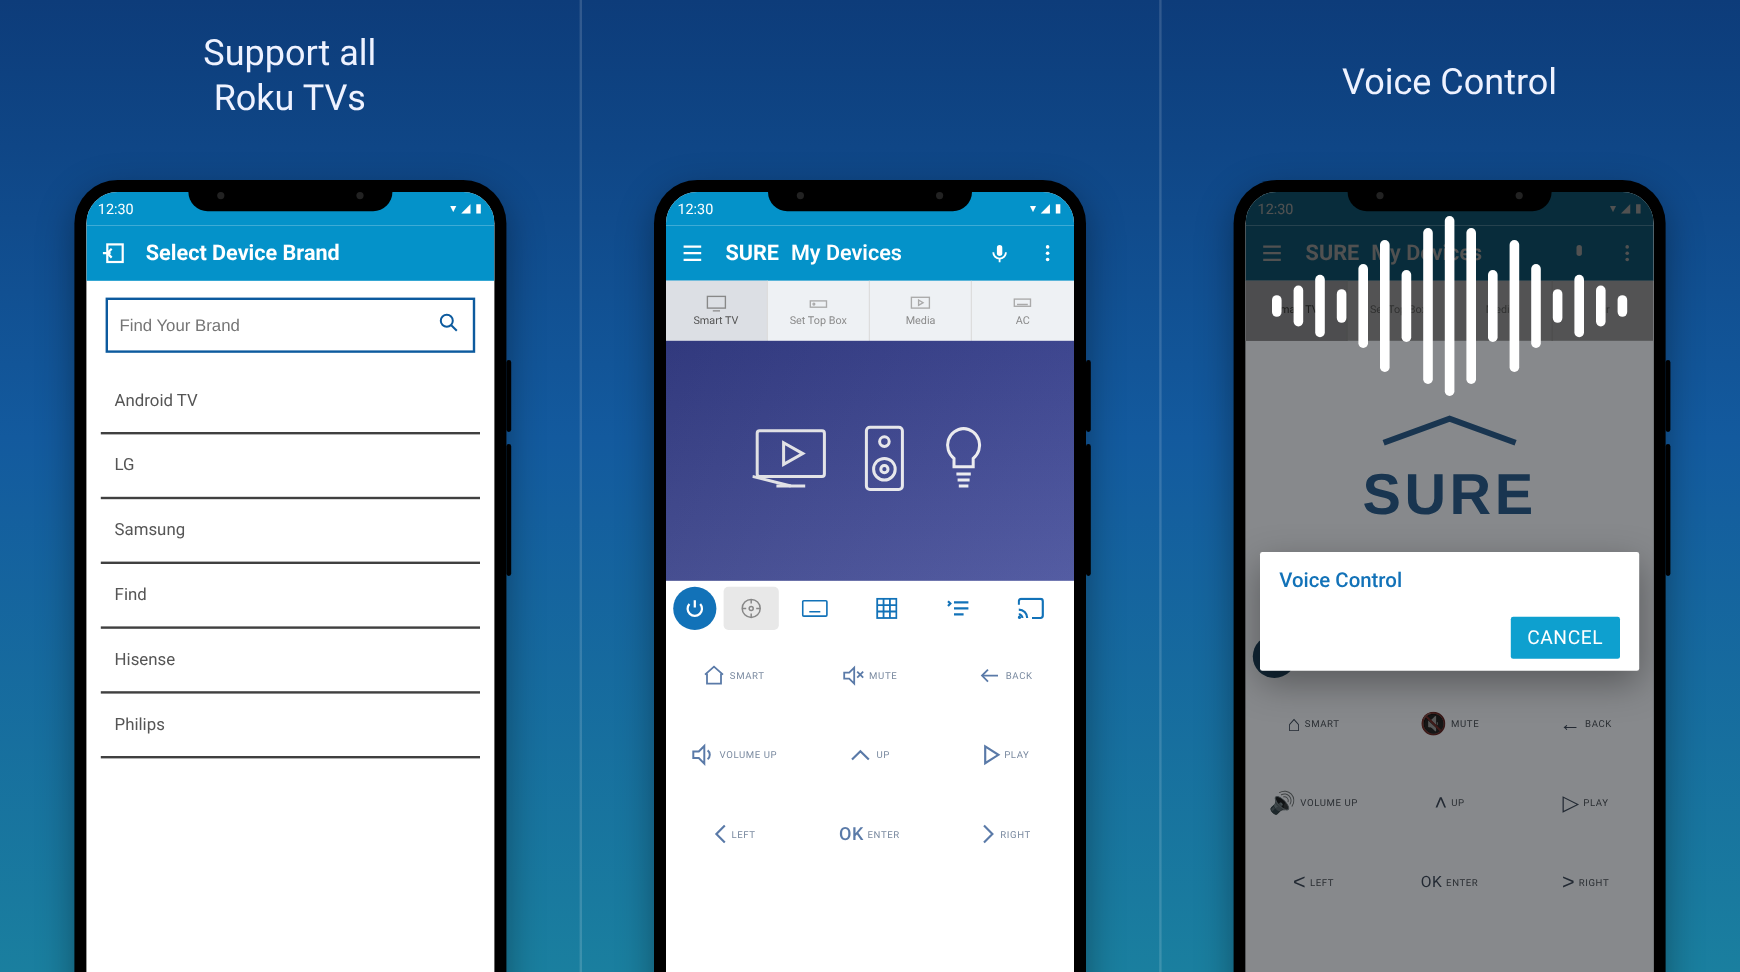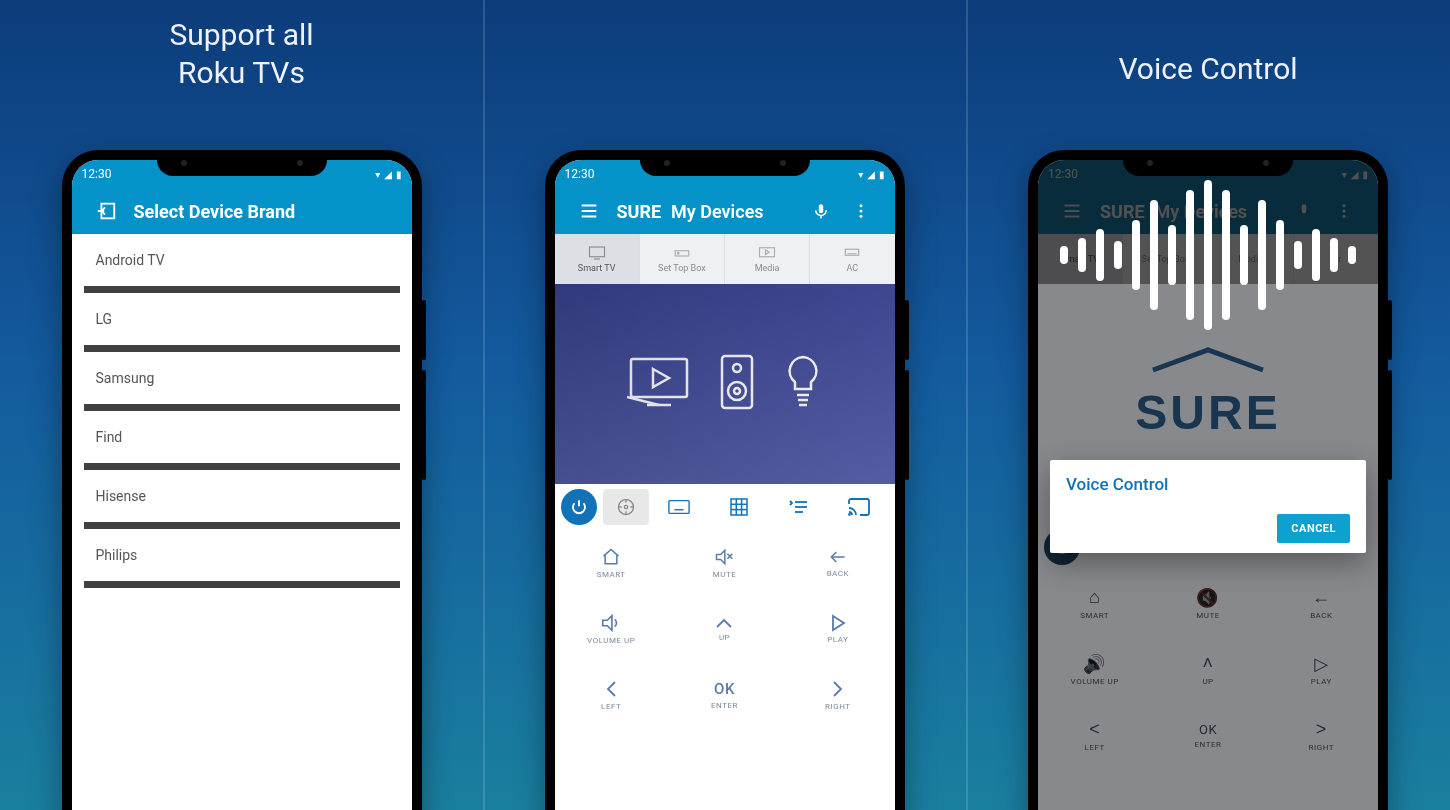--- a/index.html
+++ b/index.html
@@ -14,21 +14,21 @@
   }
   .panel-sep { position: absolute; top: 0; width: 2px; height: 100%; background: rgba(255,255,255,0.15); }
   .panel-sep.a { left: 483px; }
   .panel-sep.b { left: 966px; }
 
   .panel { position: absolute; top: 0; width: 483px; height: 810px; }
   .panel.p1 { left: 0; }
   .panel.p2 { left: 483px; }
   .panel.p3 { left: 966px; width: 484px; }
 
-  .heading { text-align: center; color: #eef2ff; font-size: 30px; font-weight: 400; line-height: 1.25; padding-top: 16px; }
+  .heading { text-align: center; color: #eef2ff; font-size: 30px; font-weight: 400; line-height: 1.25; padding-top: 26px; }
 
   
   .phone {
     position: absolute; left: 50%; transform: translateX(-50%);
     top: 150px; width: 360px; height: 720px;
     background: #000; border-radius: 36px; padding: 10px;
     box-shadow: 0 10px 30px rgba(0,0,0,0.35);
   }
   .phone::before, .phone::after {
     content: ''; position: absolute; background: #000; border-radius: 4px;
@@ -41,67 +41,67 @@
   }
   .notch { position: absolute; top: 0; left: 50%; transform: translateX(-50%);
     width: 170px; height: 26px; background: #000; border-bottom-left-radius: 16px; border-bottom-right-radius: 16px; z-index: 5;}
   .notch .dot { position:absolute; width:6px; height:6px; background:#222; border-radius:50%; top:10px; }
   .notch .dot.a { left: 24px; } .notch .dot.b { right: 24px; }
 
   .status-bar { height: 28px; background: #0492c9; color: #fff; font-size: 12px; display:flex; align-items:center; justify-content: space-between; padding: 0 10px; }
   .status-right { display:flex; gap:4px; align-items:center; }
   .status-right span { font-size: 10px; display:inline-flex; align-items:center;}
 
-  .app-bar { height: 46px; background: #0492c9; color:#fff; display:flex; align-items:center; padding: 0 16px; gap:4px; font-size:17px; font-weight:600;}
+  .app-bar { height: 46px; background: #0492c9; color:#fff; display:flex; align-items:center; padding: 0 4px; gap:4px; font-size:17px; font-weight:600;}
   .app-bar .title { font-size: 18px; font-weight: 700; margin-left: 6px;}
   .app-bar .spacer { flex:1; }
   .icon-btn { width:36px; height:36px; display:flex; align-items:center; justify-content:center; color:#fff; }
 
   
   .search-wrap { padding: 14px 16px; }
   .search-box { border: 2px solid #0c5a9e; display:flex; align-items:center; height: 46px; padding: 0 10px; }
   .search-box input { flex:1; border:none; outline:none; font-size:14px; color:#999; background:transparent;}
   .search-box .mag { color:#0c5a9e; }
   .brand-list { padding: 0 12px; }
-  .brand-item { padding: 18px 12px; border-bottom: 7px solid #404040; font-size: 14px; color:#555;}
+  .brand-item { padding: 18px 12px; border-bottom: 2px solid #404040; font-size: 14px; color:#555;}
 
   
   .cat-tabs { display:flex; background:#eef1f4; height:50px; }
   .cat-tab { flex:1; display:flex; flex-direction:column; align-items:center; justify-content:center; gap:2px;
     font-size:9px; color:#8a8a8a; border-right:1px solid #ddd;}
   .cat-tab:last-child{border-right:none;}
   .cat-tab.selected { background:#dcdfe4; color:#555;}
   .cat-tab svg { width:18px; height:16px; }
 
   .hero { height: 200px; background: linear-gradient(180deg,#38418f 0%, #4b549e 100%); position:relative; display:flex; align-items:center; justify-content:center; gap:28px;}
   .hero .dev { color:#fff; opacity:0.95; }
   .hero::after{content:''; position:absolute; inset:0; background:linear-gradient(120deg, rgba(0,0,0,0.12), rgba(255,255,255,0.05));}
 
   .mode-row { display:flex; height:46px; align-items:center; padding:0 6px; }
   .mode-btn { width:46px; height:36px; display:flex; align-items:center; justify-content:center; border-radius:4px; color:#1272b8;}
   .mode-btn.power { background:#1272b8; color:#fff; border-radius:50%; width:36px; height:36px; margin-right:6px;}
   .mode-btn.selected { background:#e8e8e8; }
   .mode-spacer { flex:1; display:flex; justify-content:space-around;}
 
   .btn-grid { display:grid; grid-template-columns: repeat(3,1fr); }
-  .btn-grid .cell { height:66px; display:flex; flex-direction:column; align-items:center; justify-content:center; gap:3px; font-size:8px; letter-spacing:0.5px; color:#7a8aa0;}
+  .btn-grid .cell { height:66px; display:flex; align-items:center; justify-content:center; gap:3px; font-size:8px; letter-spacing:0.5px; color:#7a8aa0;}
   .btn-grid .cell svg, .btn-grid .cell .glyph { color:#5a7aa8; font-size:18px;}
 
   
   .dim { position:absolute; inset:0; background:rgba(0,0,0,0.42); }
   .p3 .phone .screen { background:#e8edf2; }
   .p3 .app-bar, .p3 .status-bar { filter: brightness(0.55) saturate(0.8); }
   .p3 .cat-tabs, .p3 .hero, .p3 .mode-row, .p3 .btn-grid { filter: brightness(0.6) saturate(0.6); }
   .sure-logo { position:absolute; top:170px; left:0; right:0; text-align:center; color:#2b5c8a; font-weight:700; font-size:48px; letter-spacing:3px; font-family: Arial, sans-serif;}
 
   .dialog { position:absolute; left:12px; right:12px; top:300px; background:#fff; border-radius:2px; box-shadow:0 10px 30px rgba(0,0,0,0.35); padding:14px 16px 10px; z-index:20;}
   .dialog-title { color:#1272b8; font-size:17px; font-weight:500; margin-bottom:20px;}
   .dialog-status { color:#555; font-size:15px; margin-bottom:22px; padding-left:6px;}
   .dialog-actions { display:flex; justify-content:flex-end; }
-  .dialog-cancel { background:#0ea0cf; color:#fff; font-weight:700; font-size:11px; letter-spacing:0.5px; padding:8px 14px; border-radius:2px; }
+  .dialog-cancel { background:#0ea0cf; color:#fff; font-weight:400; font-size:16px; letter-spacing:0.5px; padding:8px 14px; border-radius:2px; }
 
   
   .waveform { position:absolute; top:180px; left:50%; transform:translateX(-50%); display:flex; align-items:center; gap:10px; z-index:50;}
   .waveform span { display:block; width:8px; background:#fff; border-radius:4px;}
 </style>
 </head>
 <body>
 
 <div class="panel-sep a"></div>
 <div class="panel-sep b"></div>
@@ -132,20 +132,31 @@
         <div class="icon-btn">
           <svg width="22" height="22" viewBox="0 0 24 24" fill="none" stroke="currentColor" stroke-width="2">
               <rect x="7" y="4" width="14" height="16"></rect>
               <polyline points="11 8 7 12 11 16"></polyline>
               <line x1="3" y1="12" x2="10" y2="12"></line>
             </svg>
         </div>
         <span class="title">Select Device Brand</span>
       </div>
 
+      <div class="search-wrap">
+        <div class="search-box">
+          <input placeholder="Find Your Brand" style="">
+          <span class="mag">
+            <svg width="20" height="20" viewBox="0 0 24 24" fill="none" stroke="currentColor" stroke-width="2">
+                <circle cx="10" cy="10" r="6"></circle>
+                <line x1="20" y1="20" x2="14.5" y2="14.5"></line>
+              </svg>
+          </span>
+        </div>
+      </div>
 
       <div class="brand-list">
         <div class="brand-item">Android TV</div>
         <div class="brand-item">LG</div>
         <div class="brand-item">Samsung</div>
         <div class="brand-item">Find</div>
         <div class="brand-item">Hisense</div>
         <div class="brand-item">Philips</div>
       </div>
 

